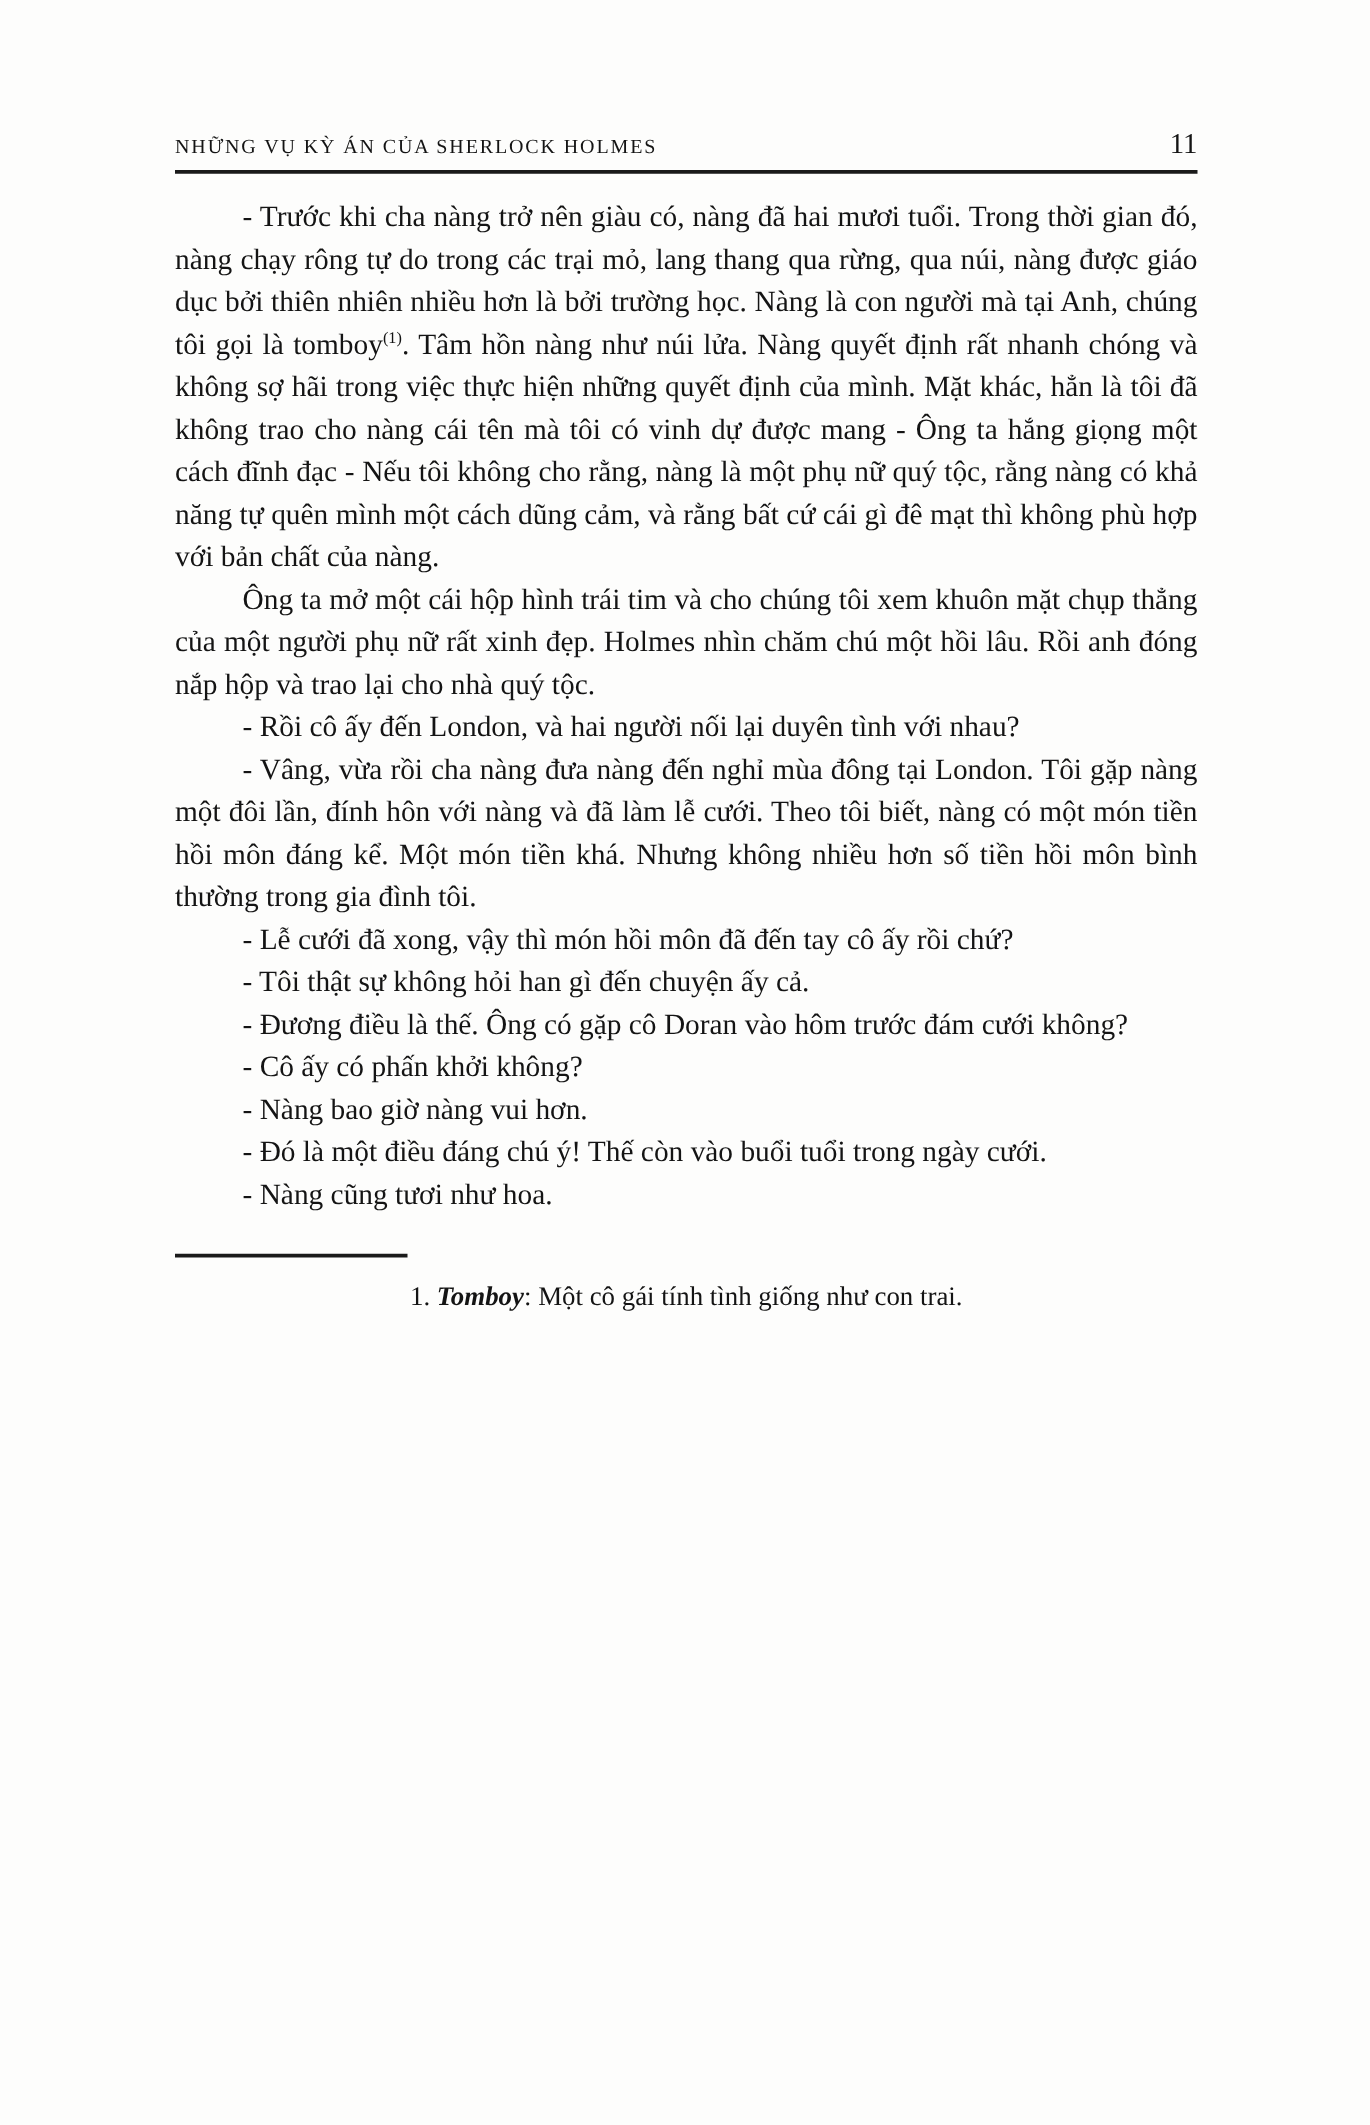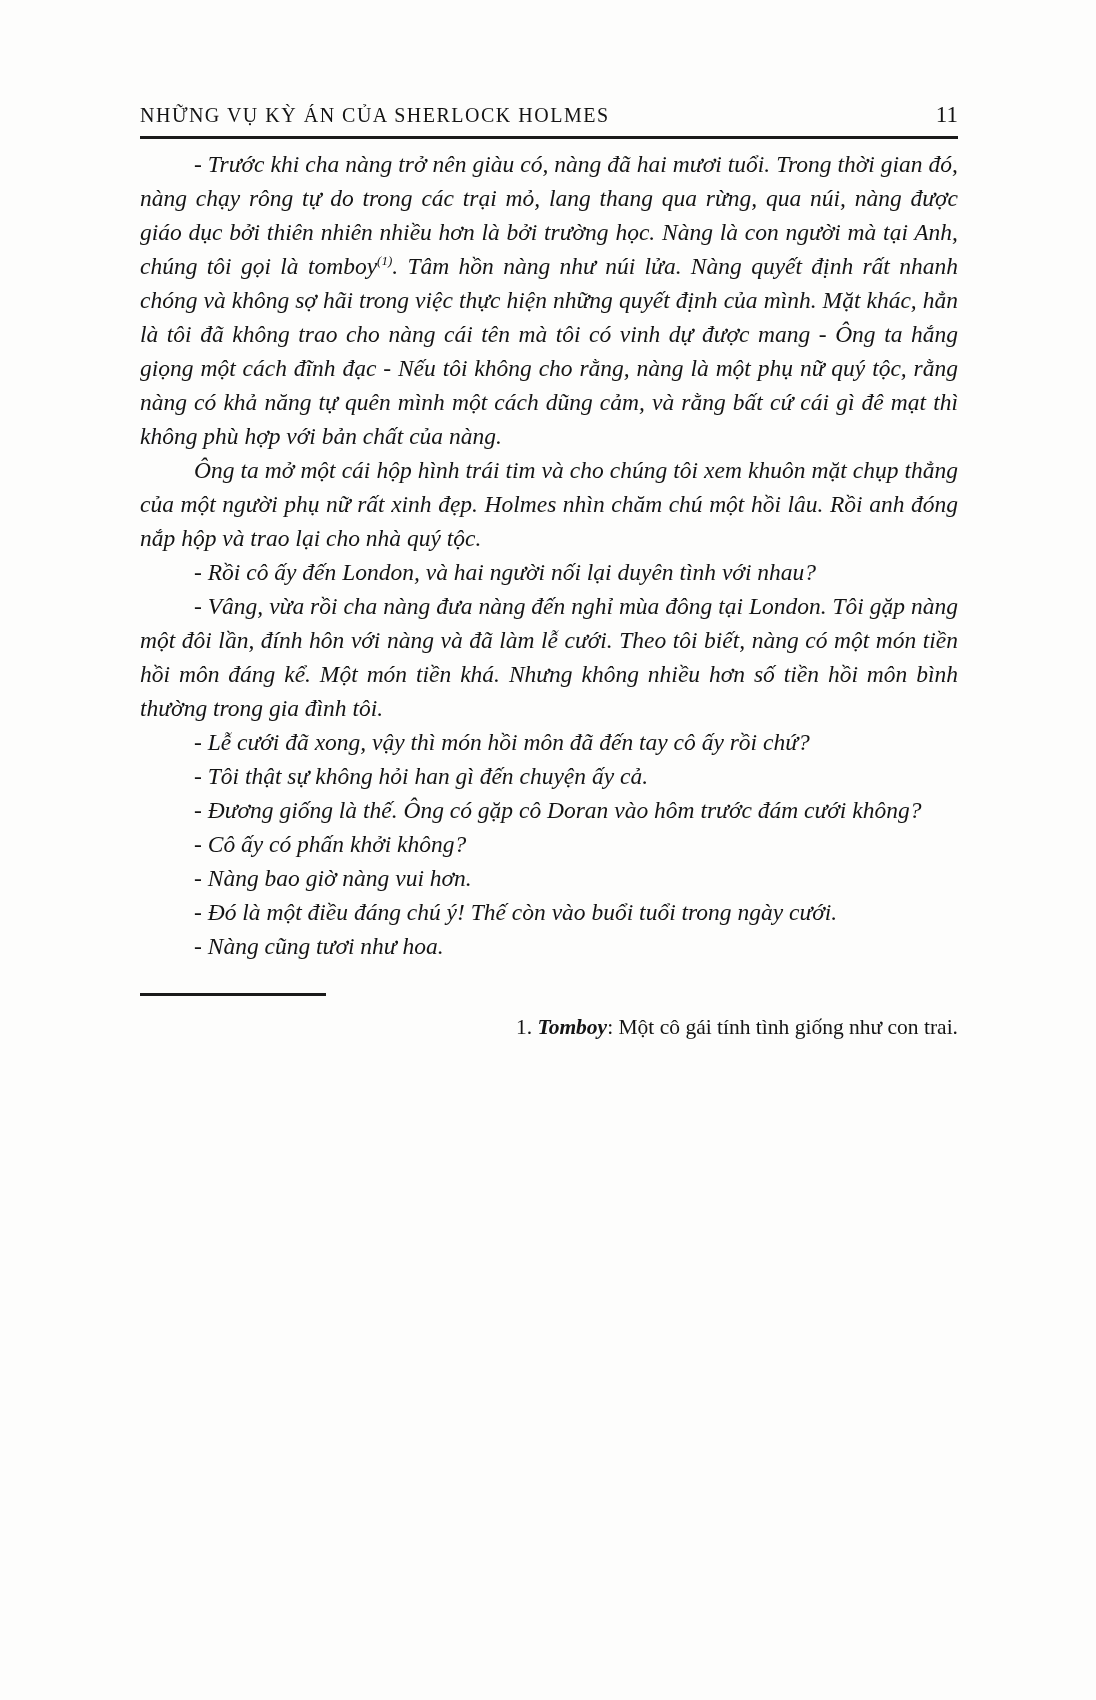--- a/index.html
+++ b/index.html
@@ -26,30 +26,29 @@
   }
   .header {
     display: flex;
     justify-content: space-between;
     align-items: baseline;
     padding-top: 102px;
     padding-bottom: 8px;
     border-bottom: 3px solid #1a1a1a;
   }
   .running-head {
-    font-size: 20px;
+    font-size: 16px;
     letter-spacing: 1.5px;
     white-space: nowrap;
   }
   .page-number {
     font-size: 23px;
   }
   .body-text {
-    margin-top: 8px;
-    font-style: italic;
+    margin-top: 18px;
   }
   .body-text p {
     margin: 0;
     font-size: 23.5px;
     line-height: 34px;
     text-align: justify;
     text-indent: 54px;
   }
   sup.fn-ref {
     font-size: 13px;
@@ -60,21 +59,21 @@
     margin-top: 30px;
     width: 186px;
     height: 3px;
     background: #1a1a1a;
   }
   .footnote {
     margin: 0;
     margin-top: 16px;
     font-size: 21.5px;
     line-height: 30px;
-    text-align: right;
+    text-align: center;
   }
   .fn-term {
     font-style: italic;
     font-weight: bold;
   }
 </style>
 </head>
 <body>
 
 <div class="page">
@@ -85,21 +84,21 @@
       <span class="page-number">11</span>
     </div>
 
     <div class="body-text">
       <p><span>- Trước khi cha nàng trở nên giàu có, nàng đã hai mươi tuổi. Trong thời gian đó, nàng chạy rông tự do trong các trại mỏ, lang thang qua rừng, qua núi, nàng được giáo dục bởi thiên nhiên nhiều hơn là bởi trường học. Nàng là con người mà tại Anh, chúng tôi gọi là tomboy</span><sup class="fn-ref">(1)</sup><span>. Tâm hồn nàng như núi lửa. Nàng quyết định rất nhanh chóng và không sợ hãi trong việc thực hiện những quyết định của mình. Mặt khác, hẳn là tôi đã không trao cho nàng cái tên mà tôi có vinh dự được mang - Ông ta hắng giọng một cách đĩnh đạc - Nếu tôi không cho rằng, nàng là một phụ nữ quý tộc, rằng nàng có khả năng tự quên mình một cách dũng cảm, và rằng bất cứ cái gì đê mạt thì không phù hợp với bản chất của nàng.</span></p>
       <p>Ông ta mở một cái hộp hình trái tim và cho chúng tôi xem khuôn mặt chụp thẳng của một người phụ nữ rất xinh đẹp. Holmes nhìn chăm chú một hồi lâu. Rồi anh đóng nắp hộp và trao lại cho nhà quý tộc.</p>
       <p>- Rồi cô ấy đến London, và hai người nối lại duyên tình với nhau?</p>
       <p>- Vâng, vừa rồi cha nàng đưa nàng đến nghỉ mùa đông tại London. Tôi gặp nàng một đôi lần, đính hôn với nàng và đã làm lễ cưới. Theo tôi biết, nàng có một món tiền hồi môn đáng kể. Một món tiền khá. Nhưng không nhiều hơn số tiền hồi môn bình thường trong gia đình tôi.</p>
       <p>- Lễ cưới đã xong, vậy thì món hồi môn đã đến tay cô ấy rồi chứ?</p>
       <p>- Tôi thật sự không hỏi han gì đến chuyện ấy cả.</p>
-      <p>- Đương giống là thế. Ông có gặp cô Doran vào hôm trước đám cưới không?</p>
+      <p>- Đương điều là thế. Ông có gặp cô Doran vào hôm trước đám cưới không?</p>
       <p>- Cô ấy có phấn khởi không?</p>
       <p>- Nàng bao giờ nàng vui hơn.</p>
       <p>- Đó là một điều đáng chú ý! Thế còn vào buổi tuổi trong ngày cưới.</p>
       <p>- Nàng cũng tươi như hoa.</p>
     </div>
 
     <div class="footnote-sep"></div>
 
     <p class="footnote"><span>1. </span><span class="fn-term">Tomboy</span><span>: Một cô gái tính tình giống như con trai.</span></p>
 

